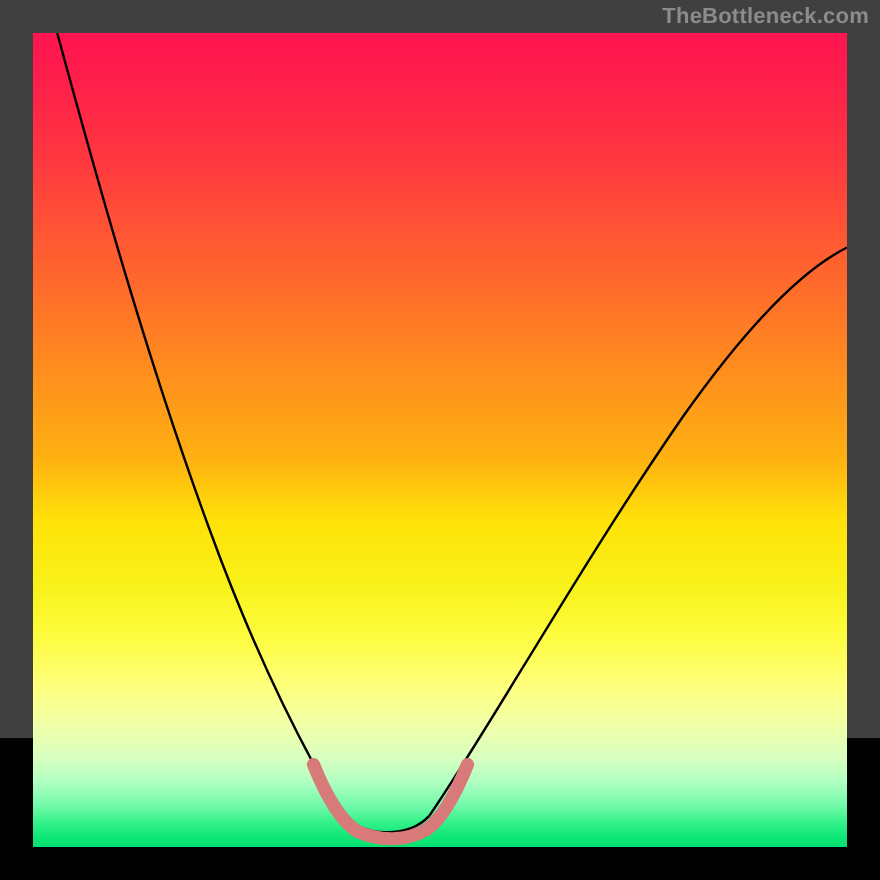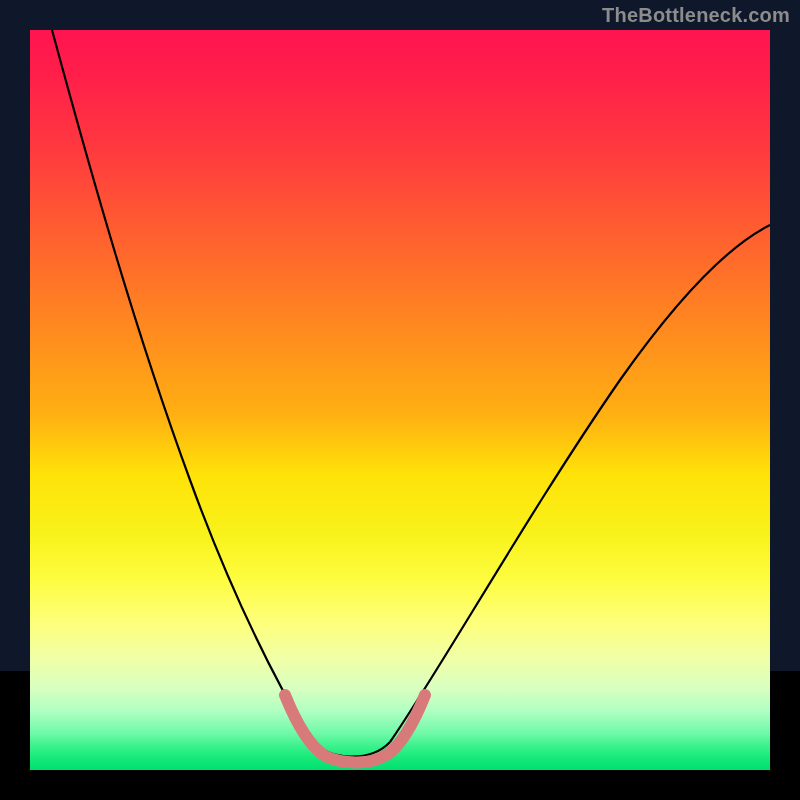--- a/index.html
+++ b/index.html
@@ -10,21 +10,21 @@
     background: #000;
     overflow: hidden;
     font-family: Arial, Helvetica, sans-serif;
   }
   .frame {
     position: absolute;
     top: 0;
     left: 0;
     width: 800px;
     height: 671px;
-    background: #0f172a;
+    background: #404040;
   }
   .plot-area {
     position: absolute;
     top: 30px;
     left: 30px;
     width: 740px;
     height: 740px;
     overflow: hidden;
   }
   .gradient-bg {

